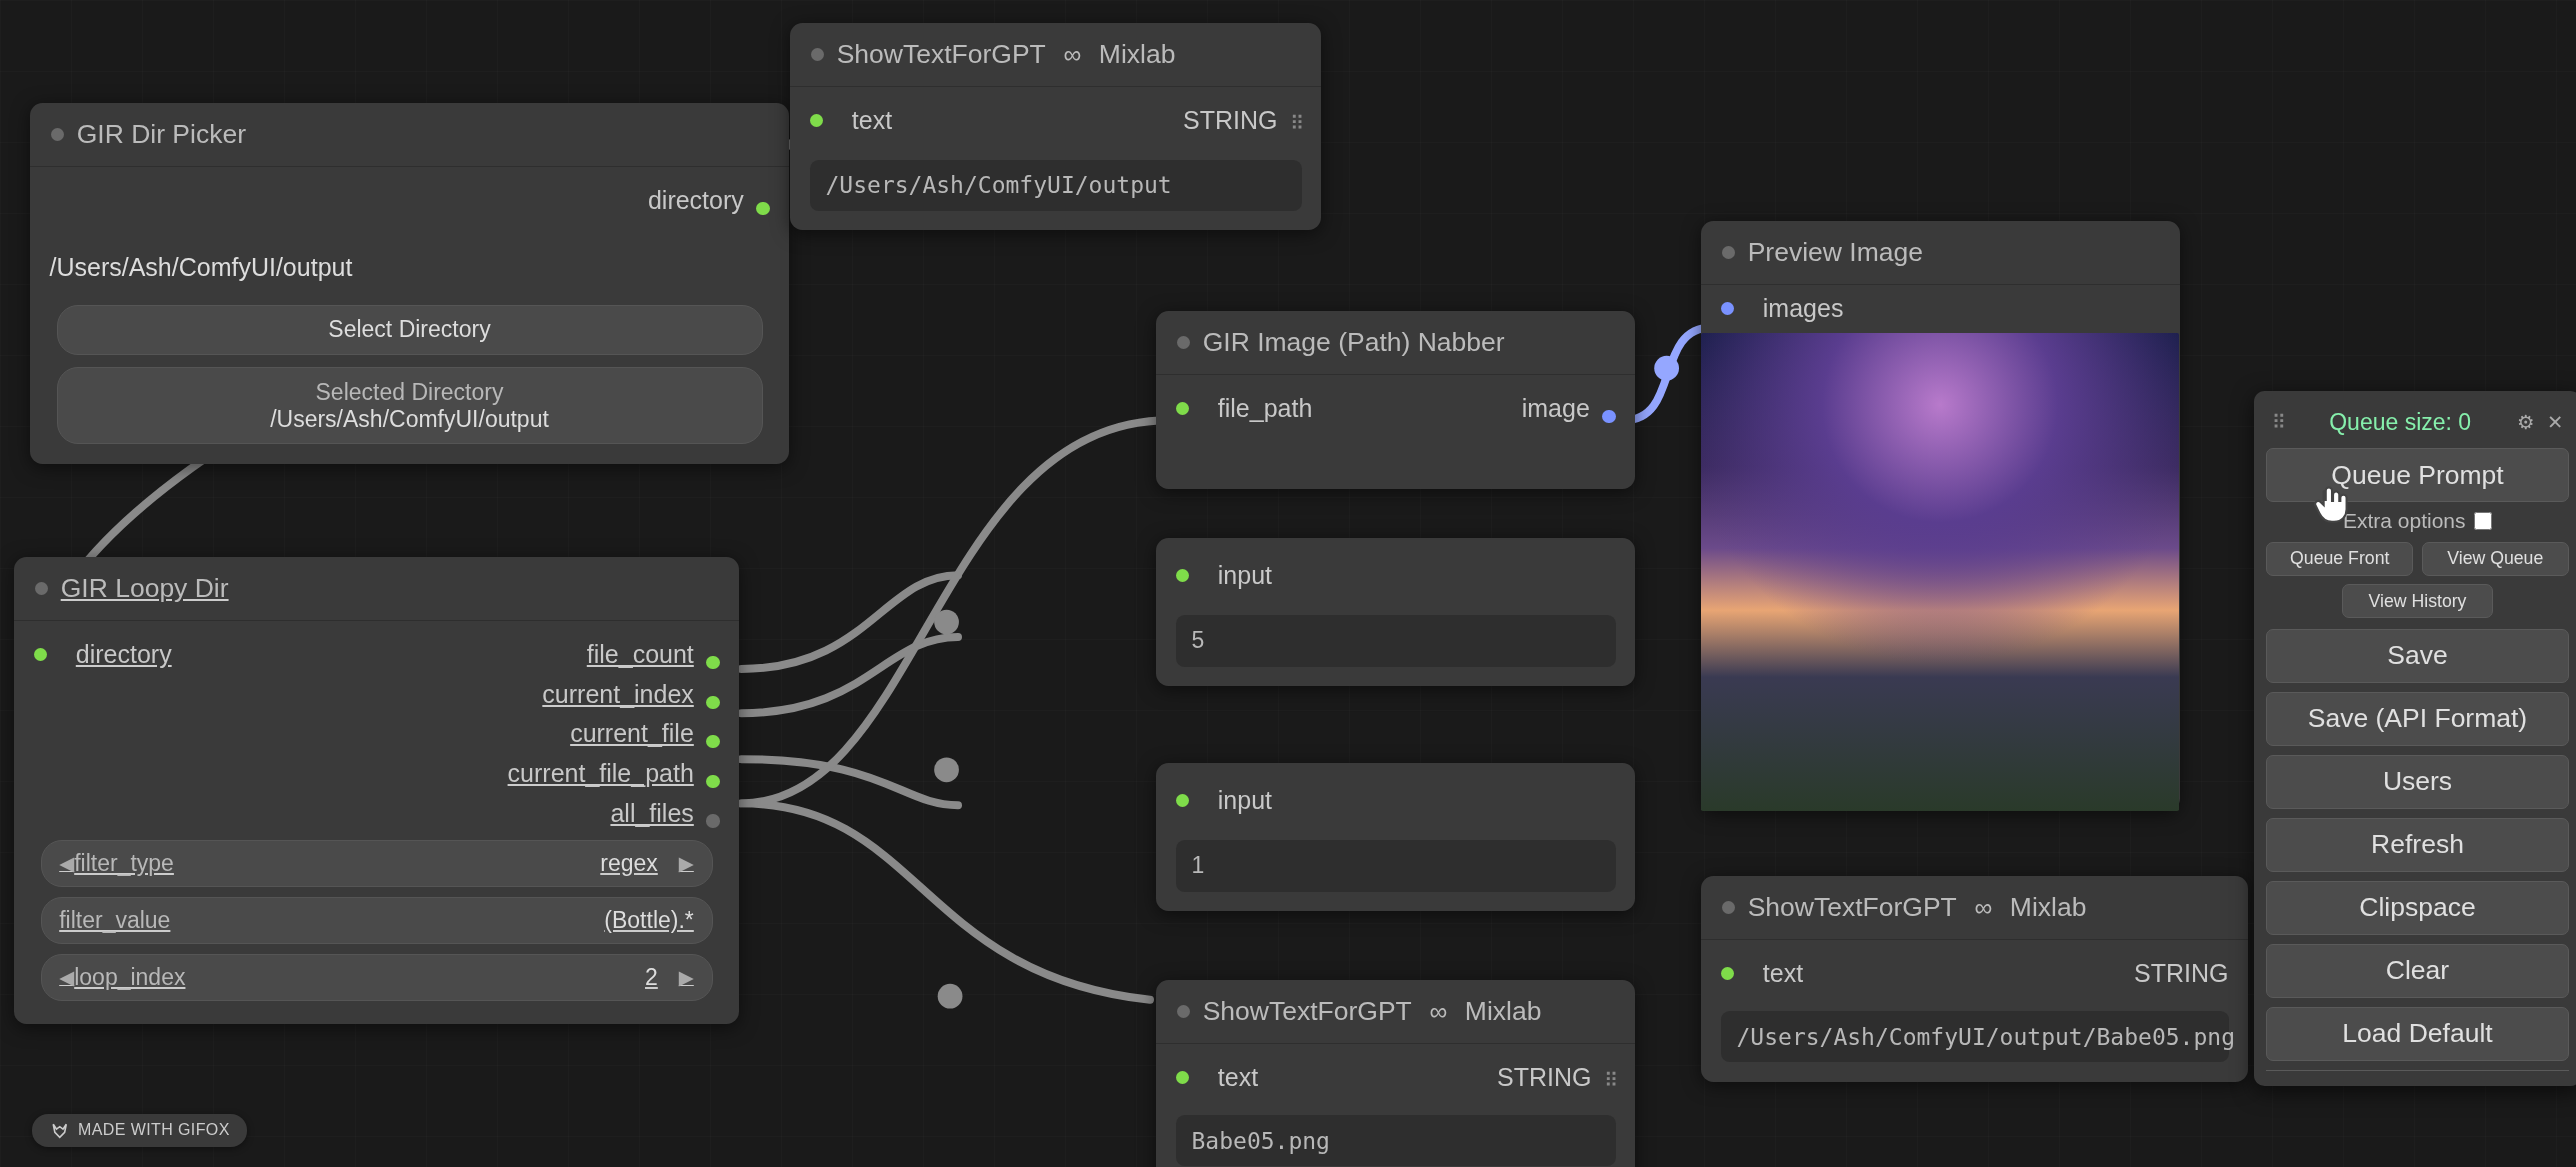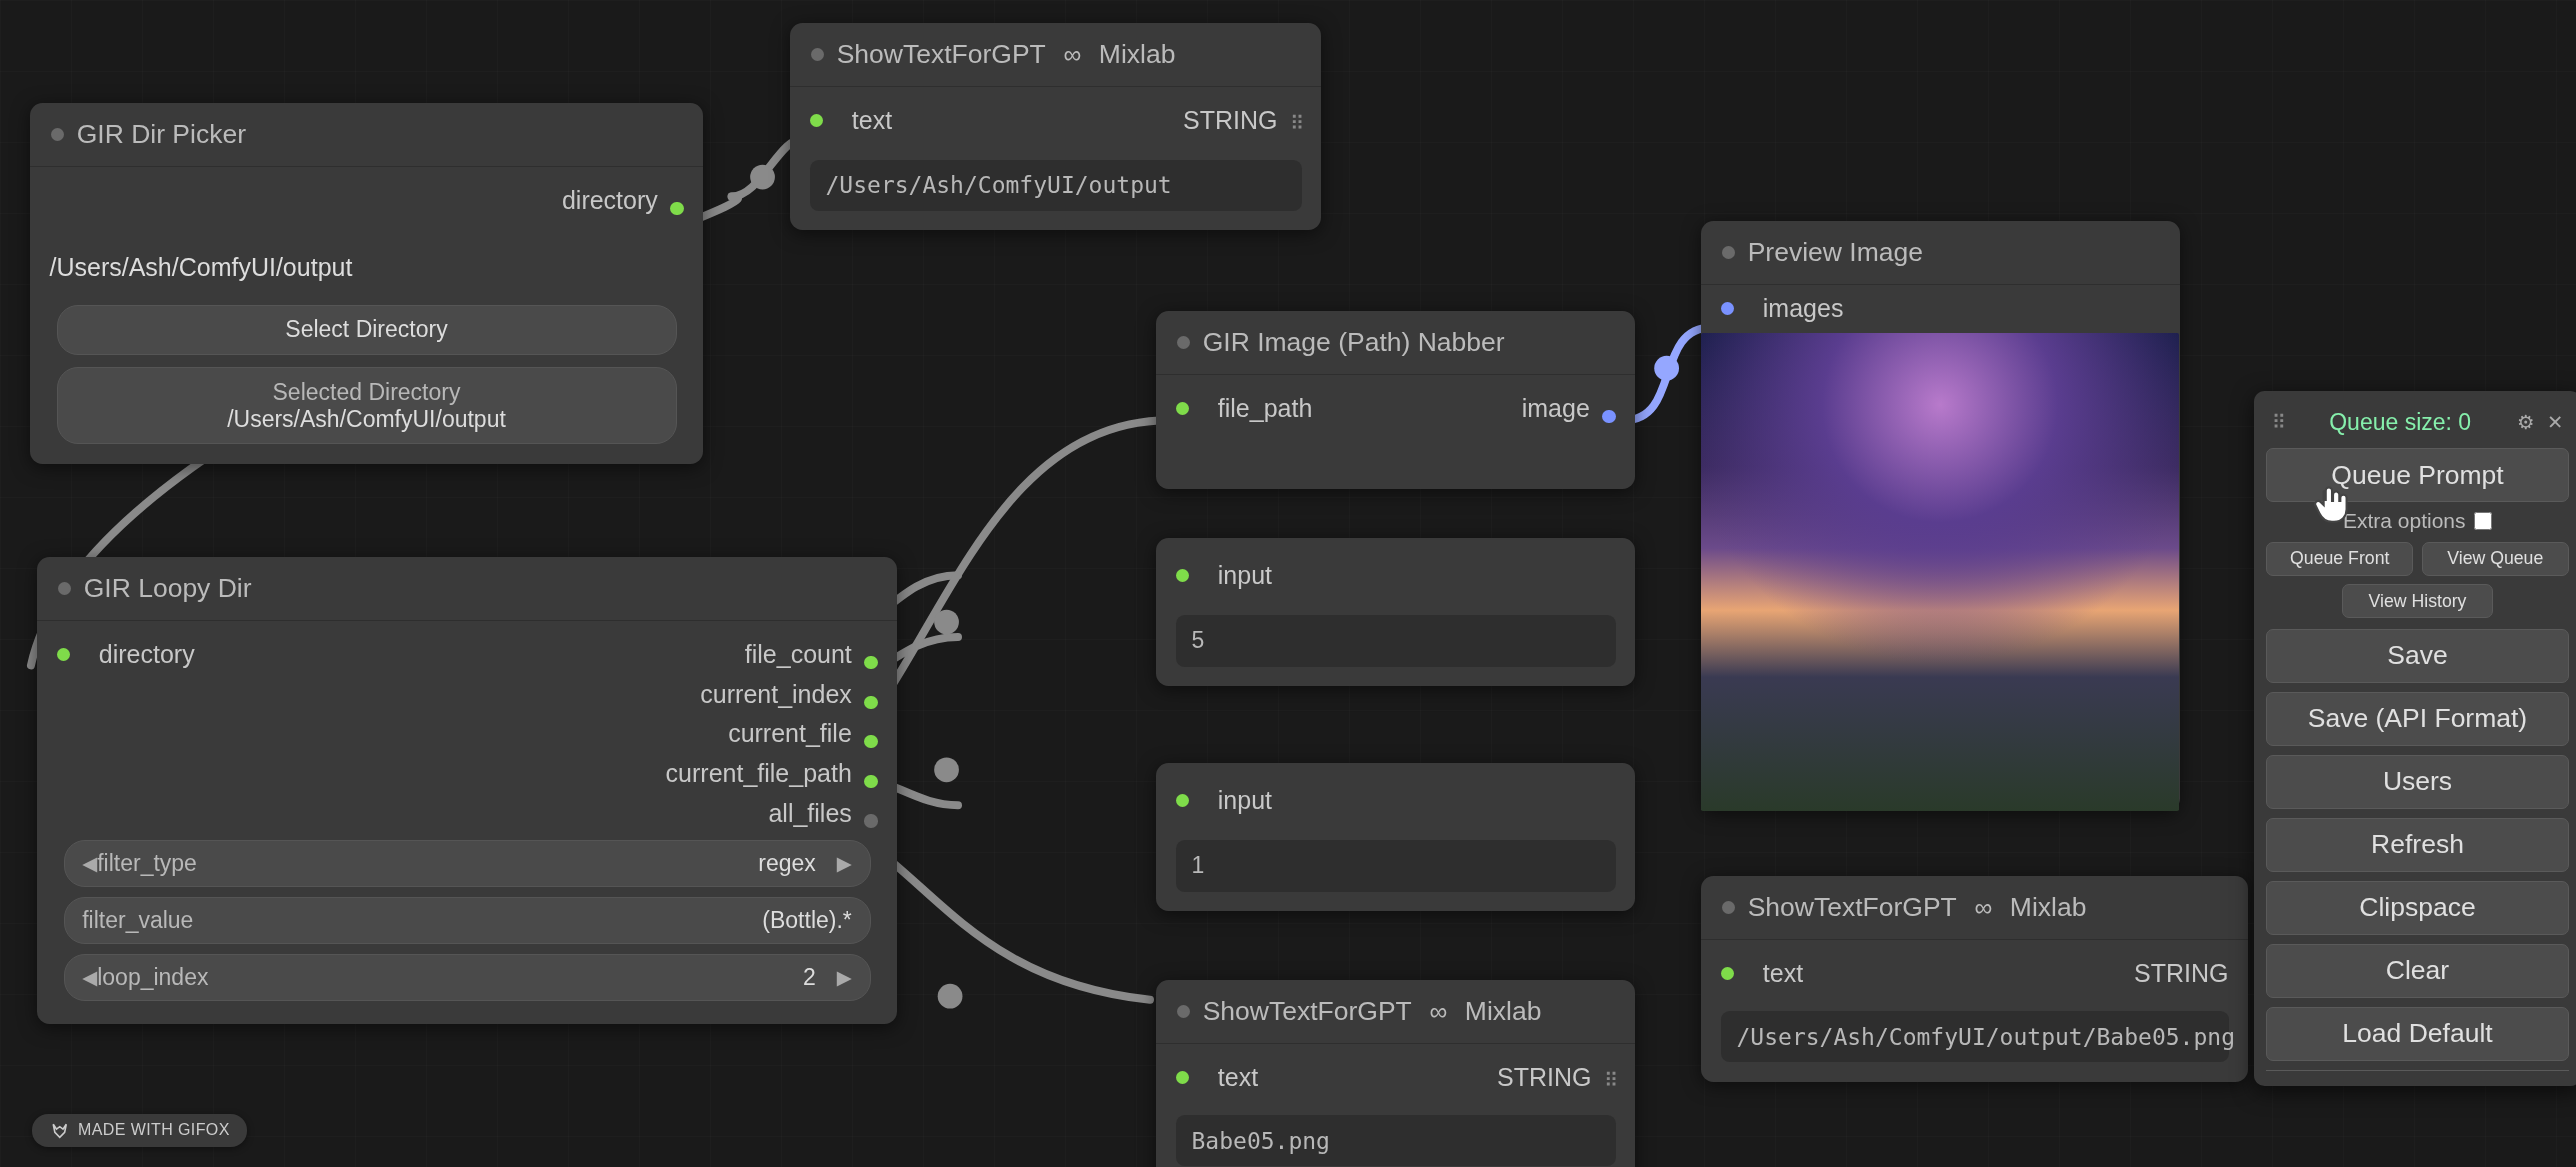--- a/index.html
+++ b/index.html
@@ -189,21 +189,21 @@
     <circle cx="862" cy="200" r="14"></circle>
     <circle cx="1070" cy="703" r="14"></circle>
     <circle cx="1070" cy="870" r="14"></circle>
     <circle cx="1074" cy="1126" r="14"></circle>
   </g>
   <g fill="#95a7ff">
     <circle cx="1884" cy="416" r="14"></circle>
   </g>
 </svg>
 
-<div class="node z5" style="left:30px; top:103px; width:673px;">
+<div class="node z5" style="left:30px; top:103px; width:759px;">
   <div class="node-header">
     <span class="status-dot"></span>
     <span class="node-title">GIR Dir Picker</span>
   </div>
   <div class="node-body">
     <div class="port-row" style="justify-content:flex-end;">
       <div class="right">
         <span class="port-label">directory</span>
         <span class="port-dot green"></span>
       </div>
@@ -236,21 +236,21 @@
       <div class="right">
         <span class="port-label">STRING</span>
         <span class="grip">⠿</span>
       </div>
     </div>
     <div style="height:19.5px;"></div>
     <div class="value-box">/Users/Ash/ComfyUI/output</div>
   </div>
 </div>
 
-<div class="node z5" style="left:37px; top:557px; width:860px;">
+<div class="node z5" style="left:14px; top:557px; width:725px;text-decoration:underline;">
   <div class="node-header">
     <span class="status-dot"></span>
     <span class="node-title">GIR Loopy Dir</span>
   </div>
   <div class="node-body">
     <div class="port-row">
       <div class="left">
         <span class="port-dot green"></span>
         <span class="port-label">directory</span>
       </div>

